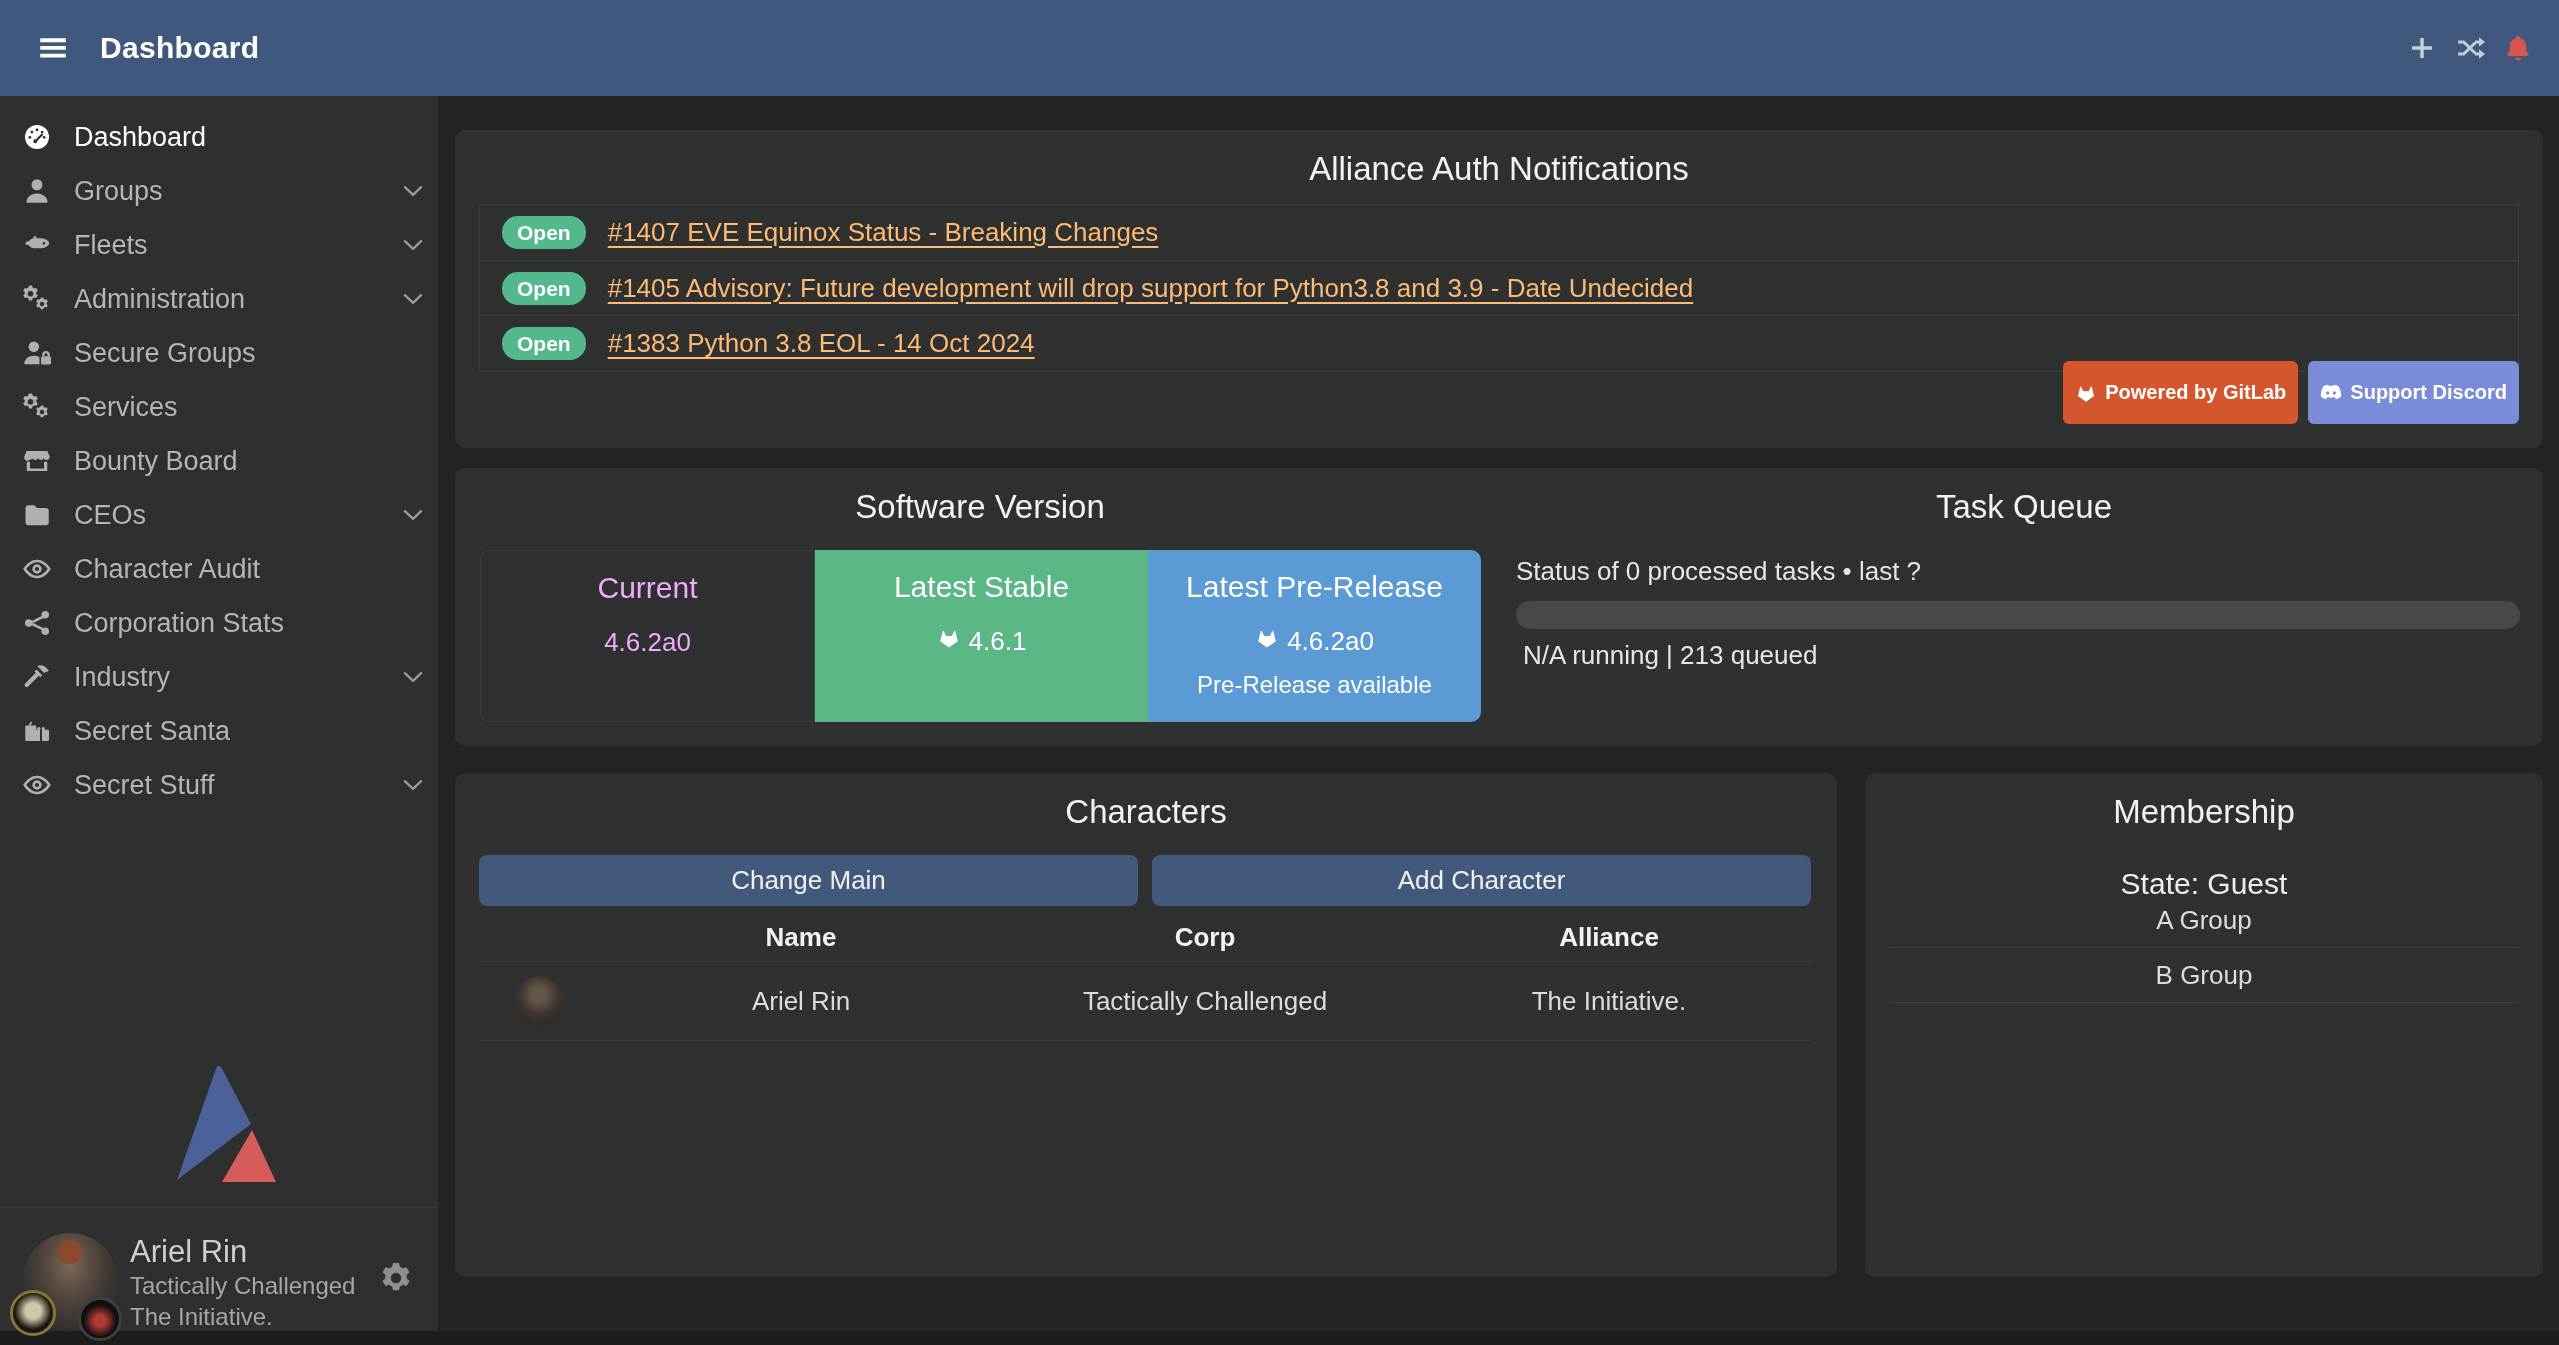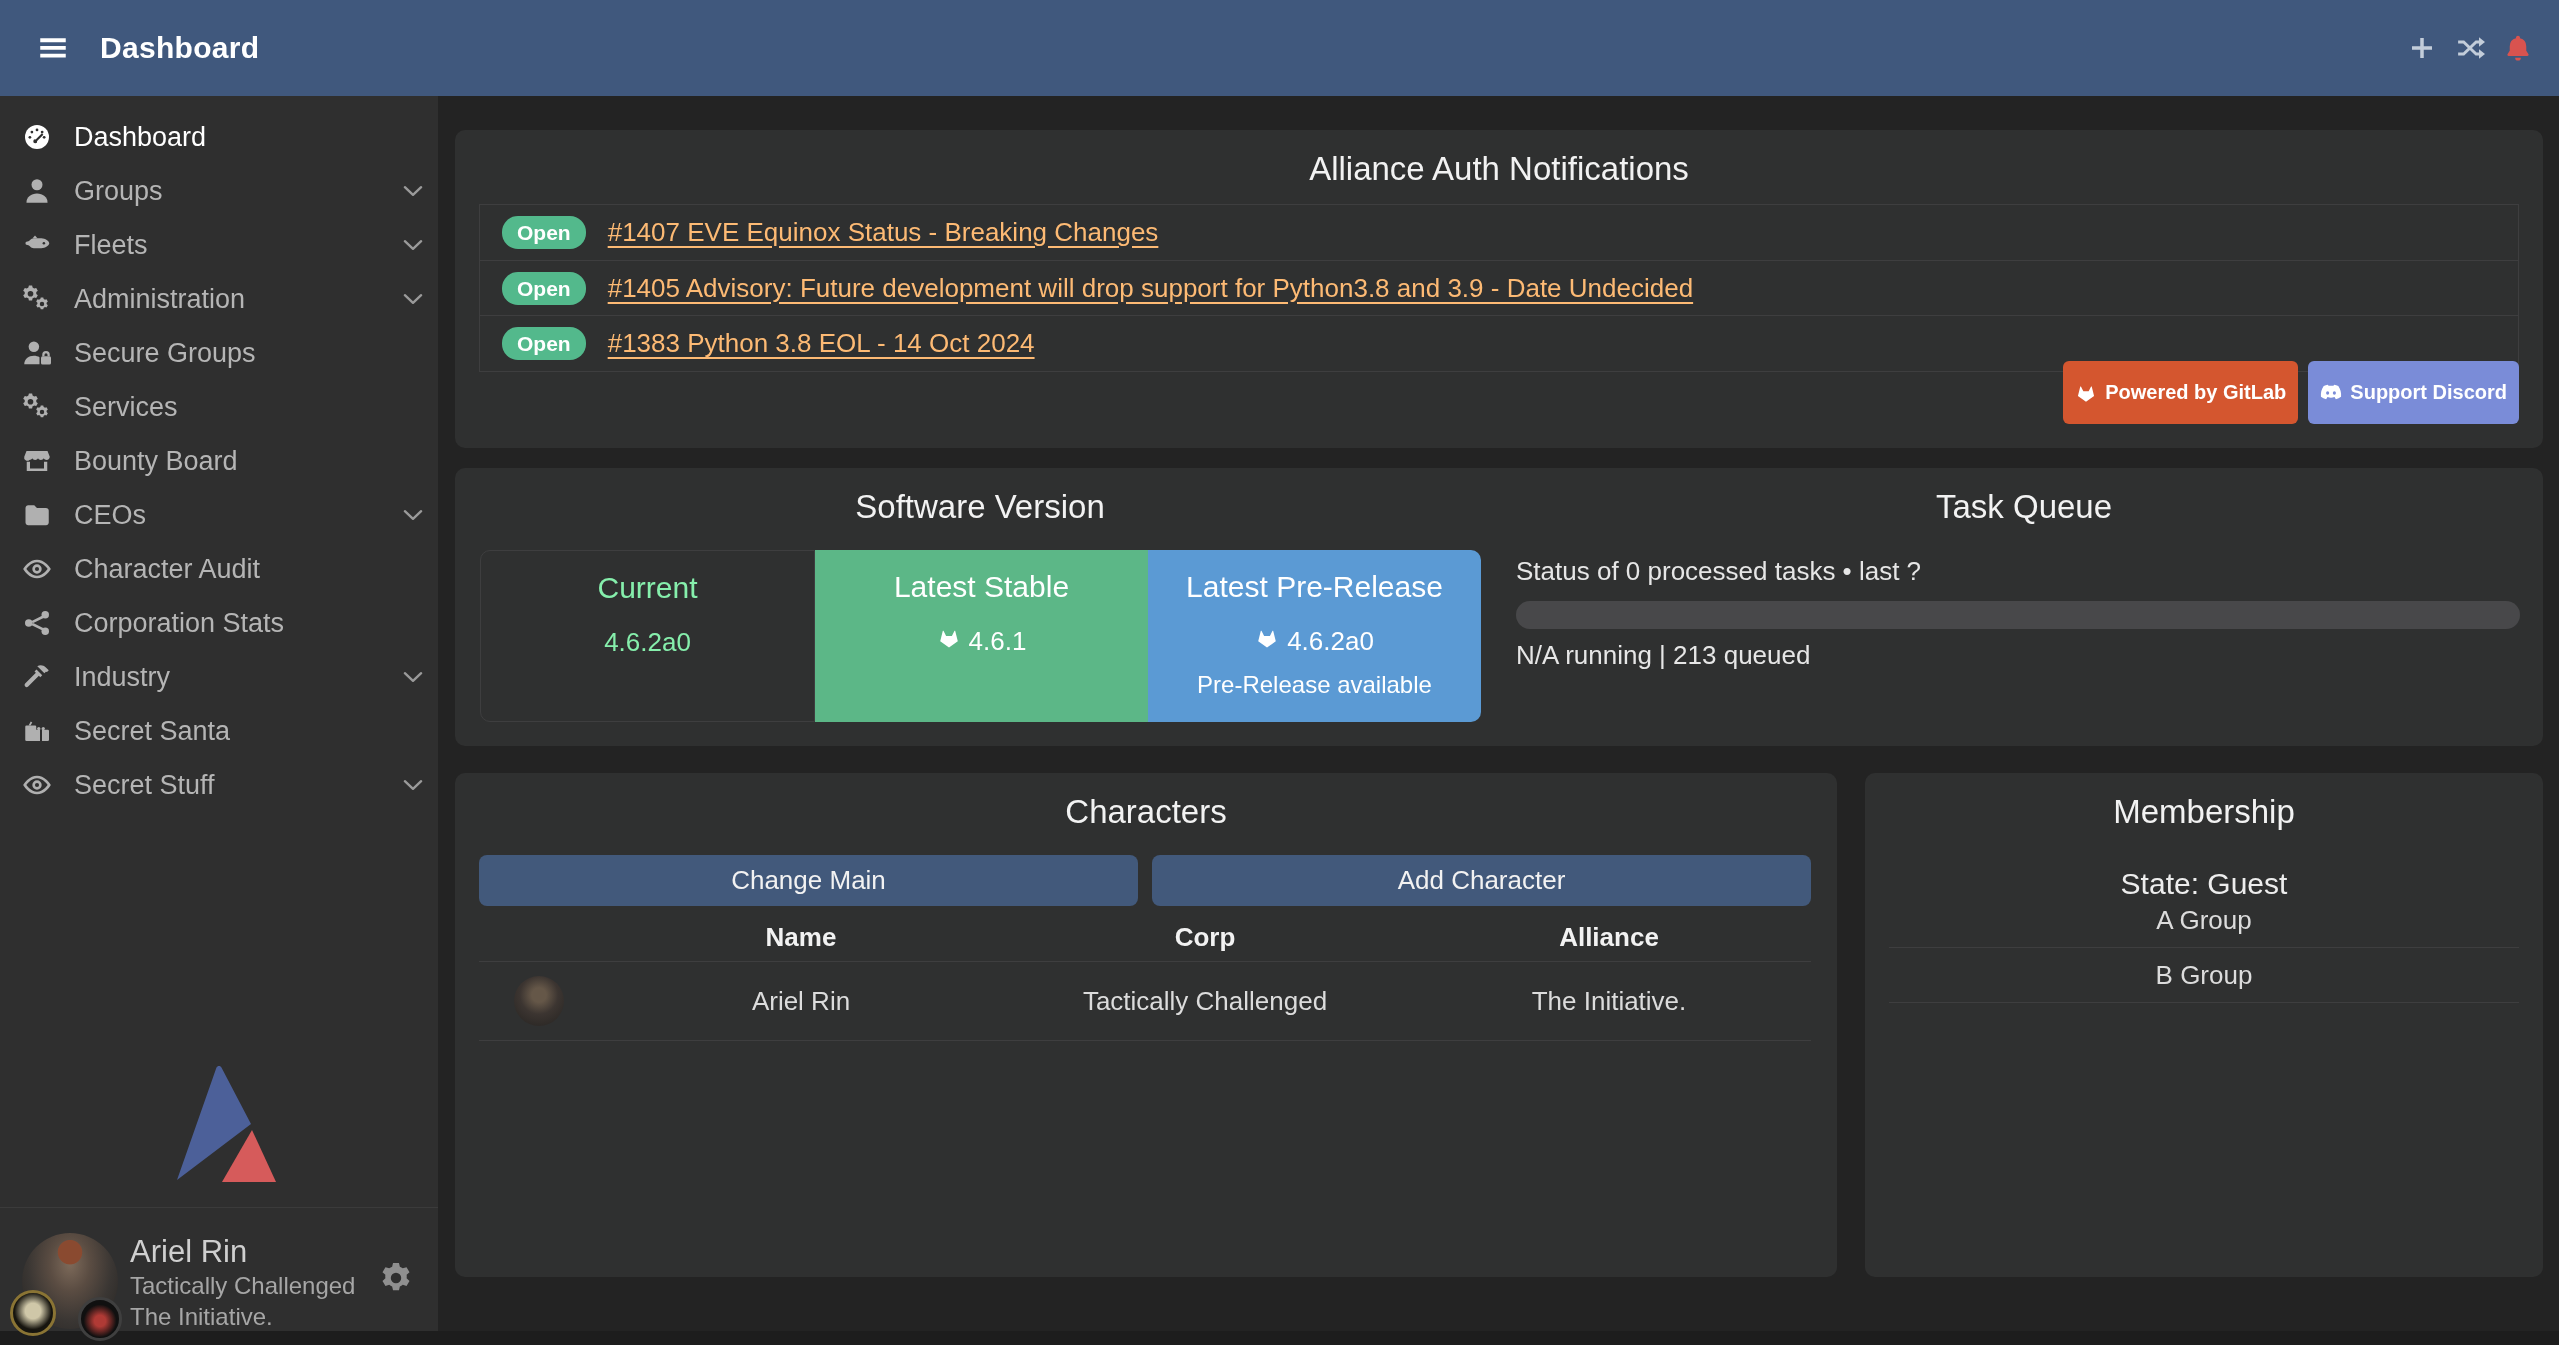--- a/index.html
+++ b/index.html
@@ -60,31 +60,31 @@
   .fbadge.discord{background:#7a8cd8}
   .fbadge .b-ico{width:22px;height:22px;color:#fff}
 
   
   #p-vers{left:455px;top:468px;width:2088px;height:278px}
   .half{position:absolute;top:0;height:100%}
   .half.left{left:0;width:1050px}
   .half.right{left:1050px;right:0}
   .version-group{position:absolute;left:25px;top:82px;width:1001px;height:172px;display:flex}
   .vbox{flex:1;text-align:center;padding-top:20px;color:#fff;box-sizing:border-box}
-  .vbox.current{border:1px solid #3e3e3f;border-radius:10px 0 0 10px;color:#86efac}
+  .vbox.current{border:1px solid #3e3e3f;border-radius:10px 0 0 10px;color:#f0abfc}
   .vbox.stable{background:#5cb787}
   .vbox.pre{background:#5b9ad4;border-radius:0 10px 10px 0}
   .vlabel{font-size:30px;margin-bottom:22px}
   .vver{font-size:26px;display:flex;justify-content:center;gap:8px}
   .vver .g-ico{width:24px;height:24px;color:#fff}
   .vnote{font-size:24px;margin-top:14px}
   .tq-status{position:absolute;left:11px;top:88px;font-size:26px;color:#e6e6e6}
   .tq-bar{position:absolute;left:11px;right:23px;top:133px;height:28px;background:#48484a;border-radius:14px;overflow:hidden}
   .tq-fill{height:100%;width:0;background:#5b9ad4}
-  .tq-queue{position:absolute;left:11px;top:172px;font-size:26px;color:#e6e6e6}
+  .tq-queue{position:absolute;left:18px;top:172px;font-size:26px;color:#e6e6e6}
 
   
   #p-chars{left:455px;top:773px;width:1382px;height:504px}
   .char-buttons{position:absolute;left:24px;right:26px;top:82px;display:flex;gap:14px}
   .btn-blue{flex:1;height:51px;background:#42597b;border:none;border-radius:8px;color:#f2f2f2;font-size:26px;font-family:inherit;cursor:pointer}
   .char-table{position:absolute;left:24px;right:26px;top:140px}
   .crow{display:grid;grid-template-columns:120px 1fr 1fr 1fr;align-items:center}
   .crow.header{height:48px;font-weight:700;color:#f2f2f2;font-size:26px}
   .crow.body{height:78px;border-top:1px solid #3e3e3f;border-bottom:1px solid #3e3e3f;color:#dcdcdc;font-size:26px}
   .ccell{text-align:center}

